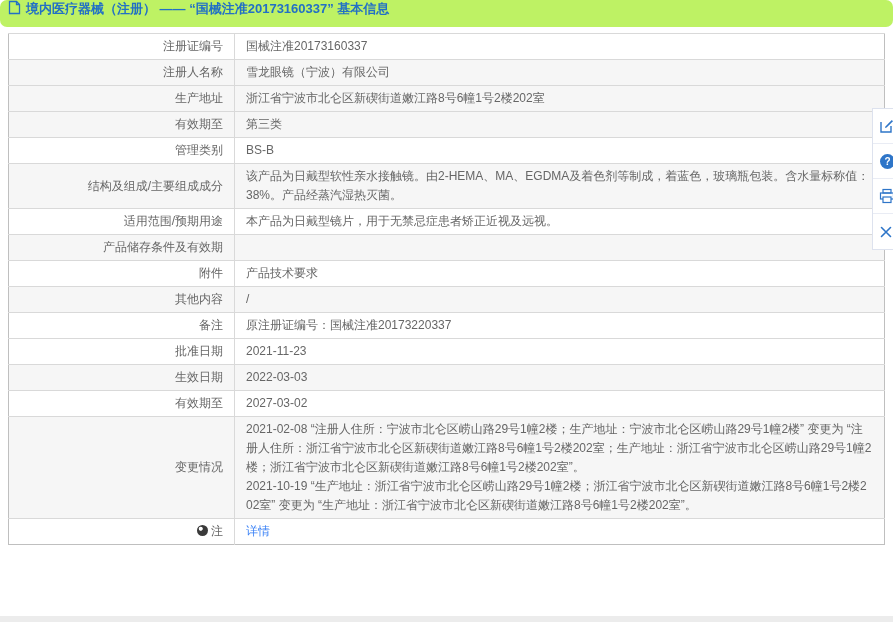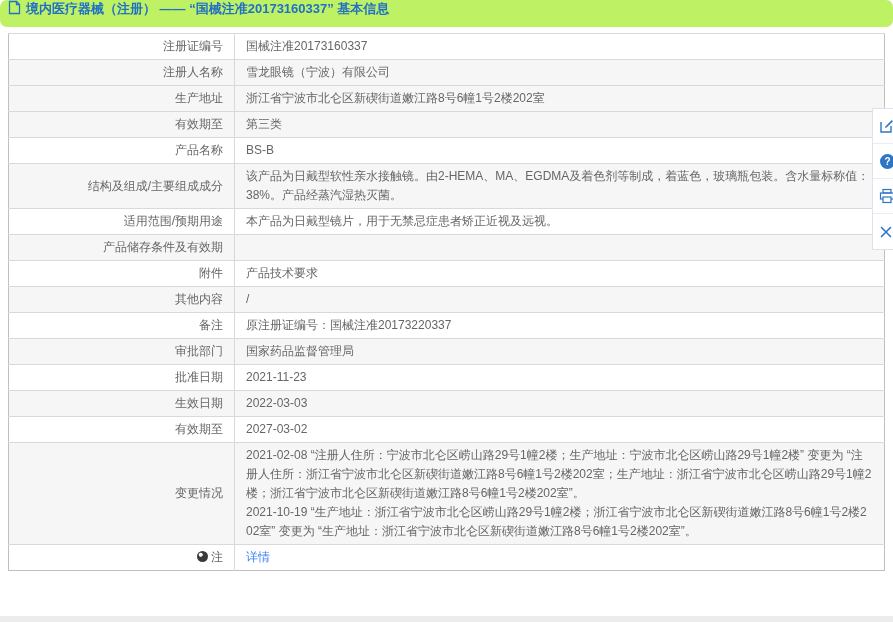--- a/index.html
+++ b/index.html
@@ -139,21 +139,21 @@
         </tr>
         <tr class="stripe">
           <td class="label-cell">生产地址</td>
           <td class="value-cell">浙江省宁波市北仑区新碶街道嫩江路8号6幢1号2楼202室</td>
         </tr>
         <tr class="stripe">
           <td class="label-cell">有效期至</td>
           <td class="value-cell">第三类</td>
         </tr>
         <tr>
-          <td class="label-cell">产品名称</td>
+          <td class="label-cell">管理类别</td>
           <td class="value-cell">BS-B</td>
         </tr>
         <tr class="stripe">
           <td class="label-cell">结构及组成/主要组成成分</td>
           <td class="value-cell">该产品为日戴型软性亲水接触镜。由2-HEMA、MA、EGDMA及着色剂等制成，着蓝色，玻璃瓶包装。含水量标称值：38%。产品经蒸汽湿热灭菌。</td>
         </tr>
         <tr>
           <td class="label-cell">适用范围/预期用途</td>
           <td class="value-cell">本产品为日戴型镜片，用于无禁忌症患者矫正近视及远视。</td>
         </tr>
@@ -165,24 +165,20 @@
           <td class="label-cell">附件</td>
           <td class="value-cell">产品技术要求</td>
         </tr>
         <tr class="stripe">
           <td class="label-cell">其他内容</td>
           <td class="value-cell">/</td>
         </tr>
         <tr>
           <td class="label-cell">备注</td>
           <td class="value-cell">原注册证编号：国械注准20173220337</td>
-        </tr>
-        <tr class="stripe">
-          <td class="label-cell">审批部门</td>
-          <td class="value-cell">国家药品监督管理局</td>
         </tr>
         <tr>
           <td class="label-cell">批准日期</td>
           <td class="value-cell">2021-11-23</td>
         </tr>
         <tr class="stripe">
           <td class="label-cell">生效日期</td>
           <td class="value-cell">2022-03-03</td>
         </tr>
         <tr>

